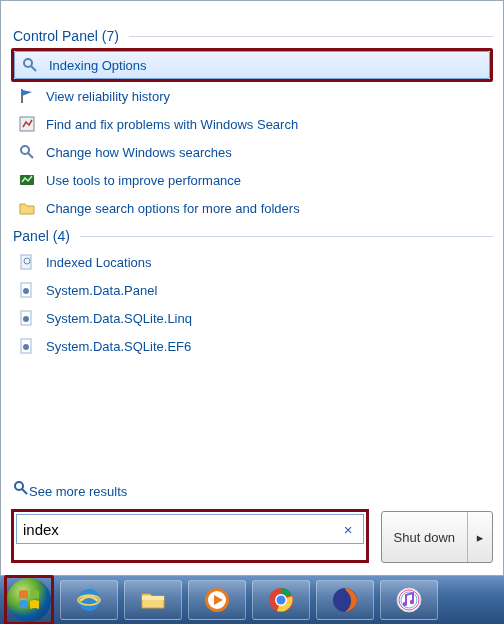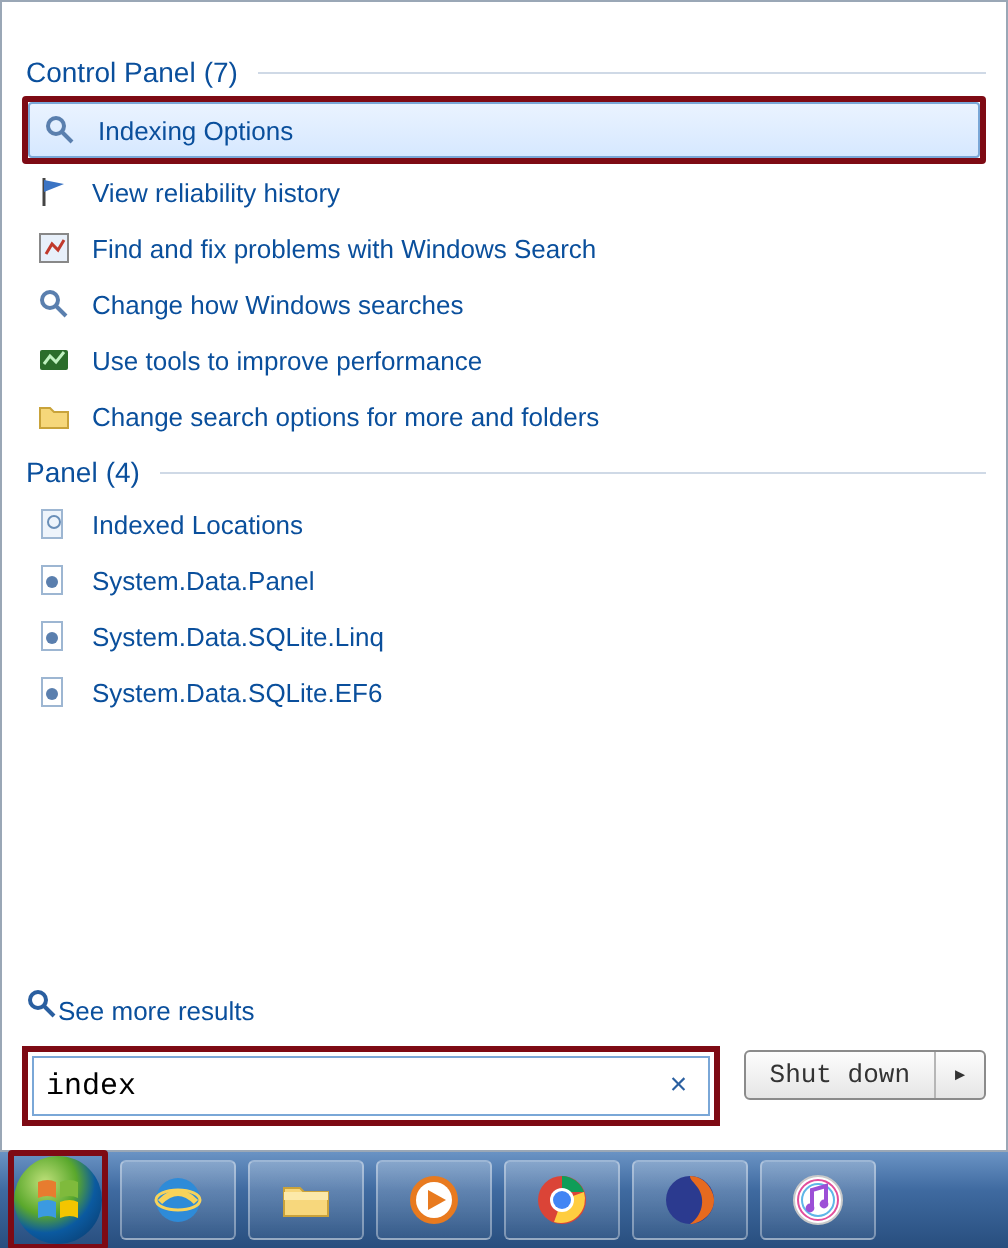--- a/index.html
+++ b/index.html
@@ -69,21 +69,20 @@
   color: #0a4f9c;
   padding: 8px 2px 10px 2px;
   gap: 0;
   cursor: pointer;
 }
 .bottom-row {
   display: flex;
   align-items: stretch;
   gap: 12px;
   padding-bottom: 6px;
-  font-family: Liberation Mono, monospace;
 }
 .search-wrap {
   flex: 1;
   border: 3px solid #7e0a14;
   padding: 2px;
 }
 .search-box {
   display: flex;
   align-items: center;
   border: 1px solid #7aa7d7;
@@ -104,21 +103,21 @@
   cursor: pointer;
   padding: 0 4px;
 }
 .shutdown {
   display: flex;
   align-items: stretch;
   border: 1px solid #8b8b8b;
   border-radius: 3px;
   overflow: hidden;
   background: linear-gradient(#fdfdfd,#e6e6e6);
-  height: 25px;
+  height: 52px;
   margin-top: 2px;
 }
 .shutdown .label {
   padding: 0 12px;
   display: flex;
   align-items: center;
   color: #333;
   border-right: 1px solid #b6b6b6;
   cursor: pointer;
 }

